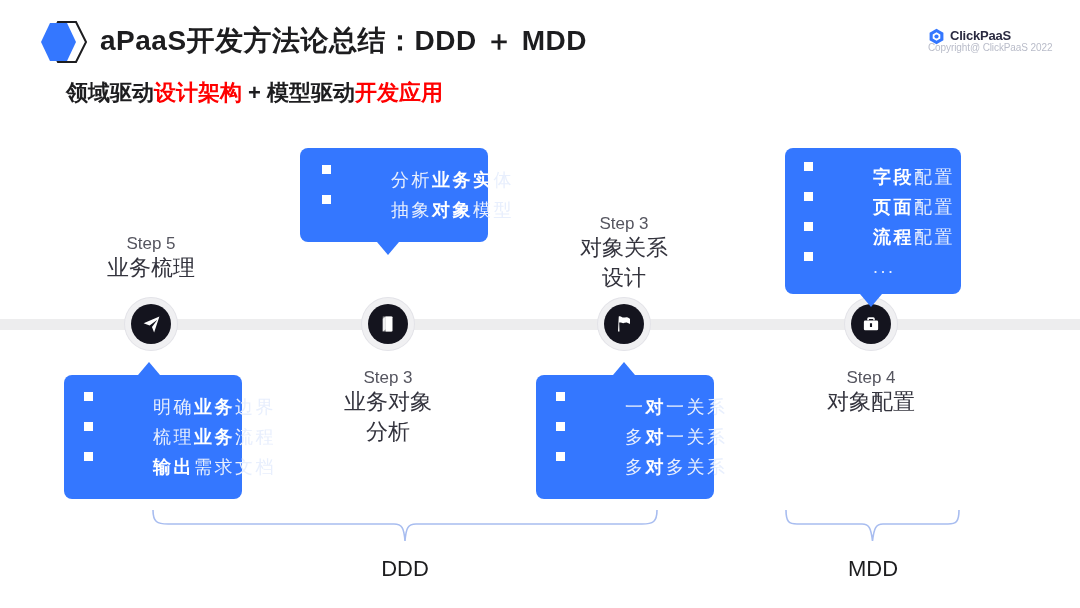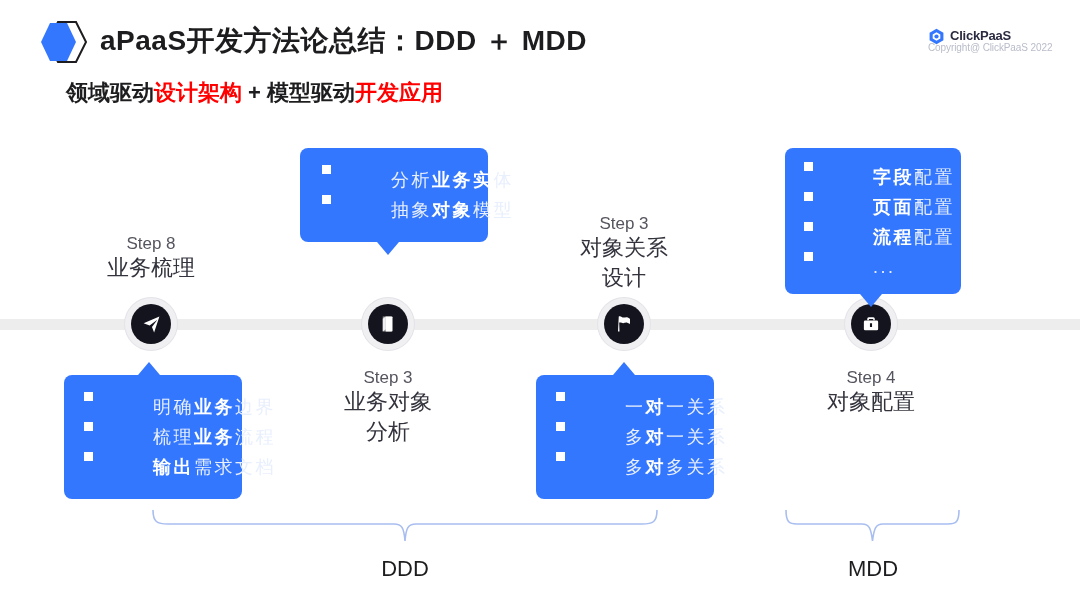--- a/index.html
+++ b/index.html
@@ -241,21 +241,21 @@
   <div class="node-inner">
     <svg width="18" height="18" viewBox="0 0 24 24" fill="#ffffff">
       <path d="M9 3 h6 a2 2 0 0 1 2 2 v2 h-2 V5.4 h-5.8 V7 H7 V5 a2 2 0 0 1 2 -2 z"></path>
       <rect x="2.5" y="7.4" width="19" height="13" rx="1.8"></rect>
       <rect x="10.6" y="11" width="2.8" height="5" fill="#14141e"></rect>
     </svg>
   </div>
 </div>
 
 <div class="step-label" style="left:51px; top:234px;">
-  <div class="step-no">Step 8</div>
+  <div class="step-no">Step 5</div>
   <div class="step-name">业务梳理</div>
 </div>
 
 <div class="step-label" style="left:288px; top:368px;">
   <div class="step-no">Step 3</div>
   <div class="step-name">业务对象
 分析</div>
 </div>
 
 <div class="step-label" style="left:524px; top:214px;">

